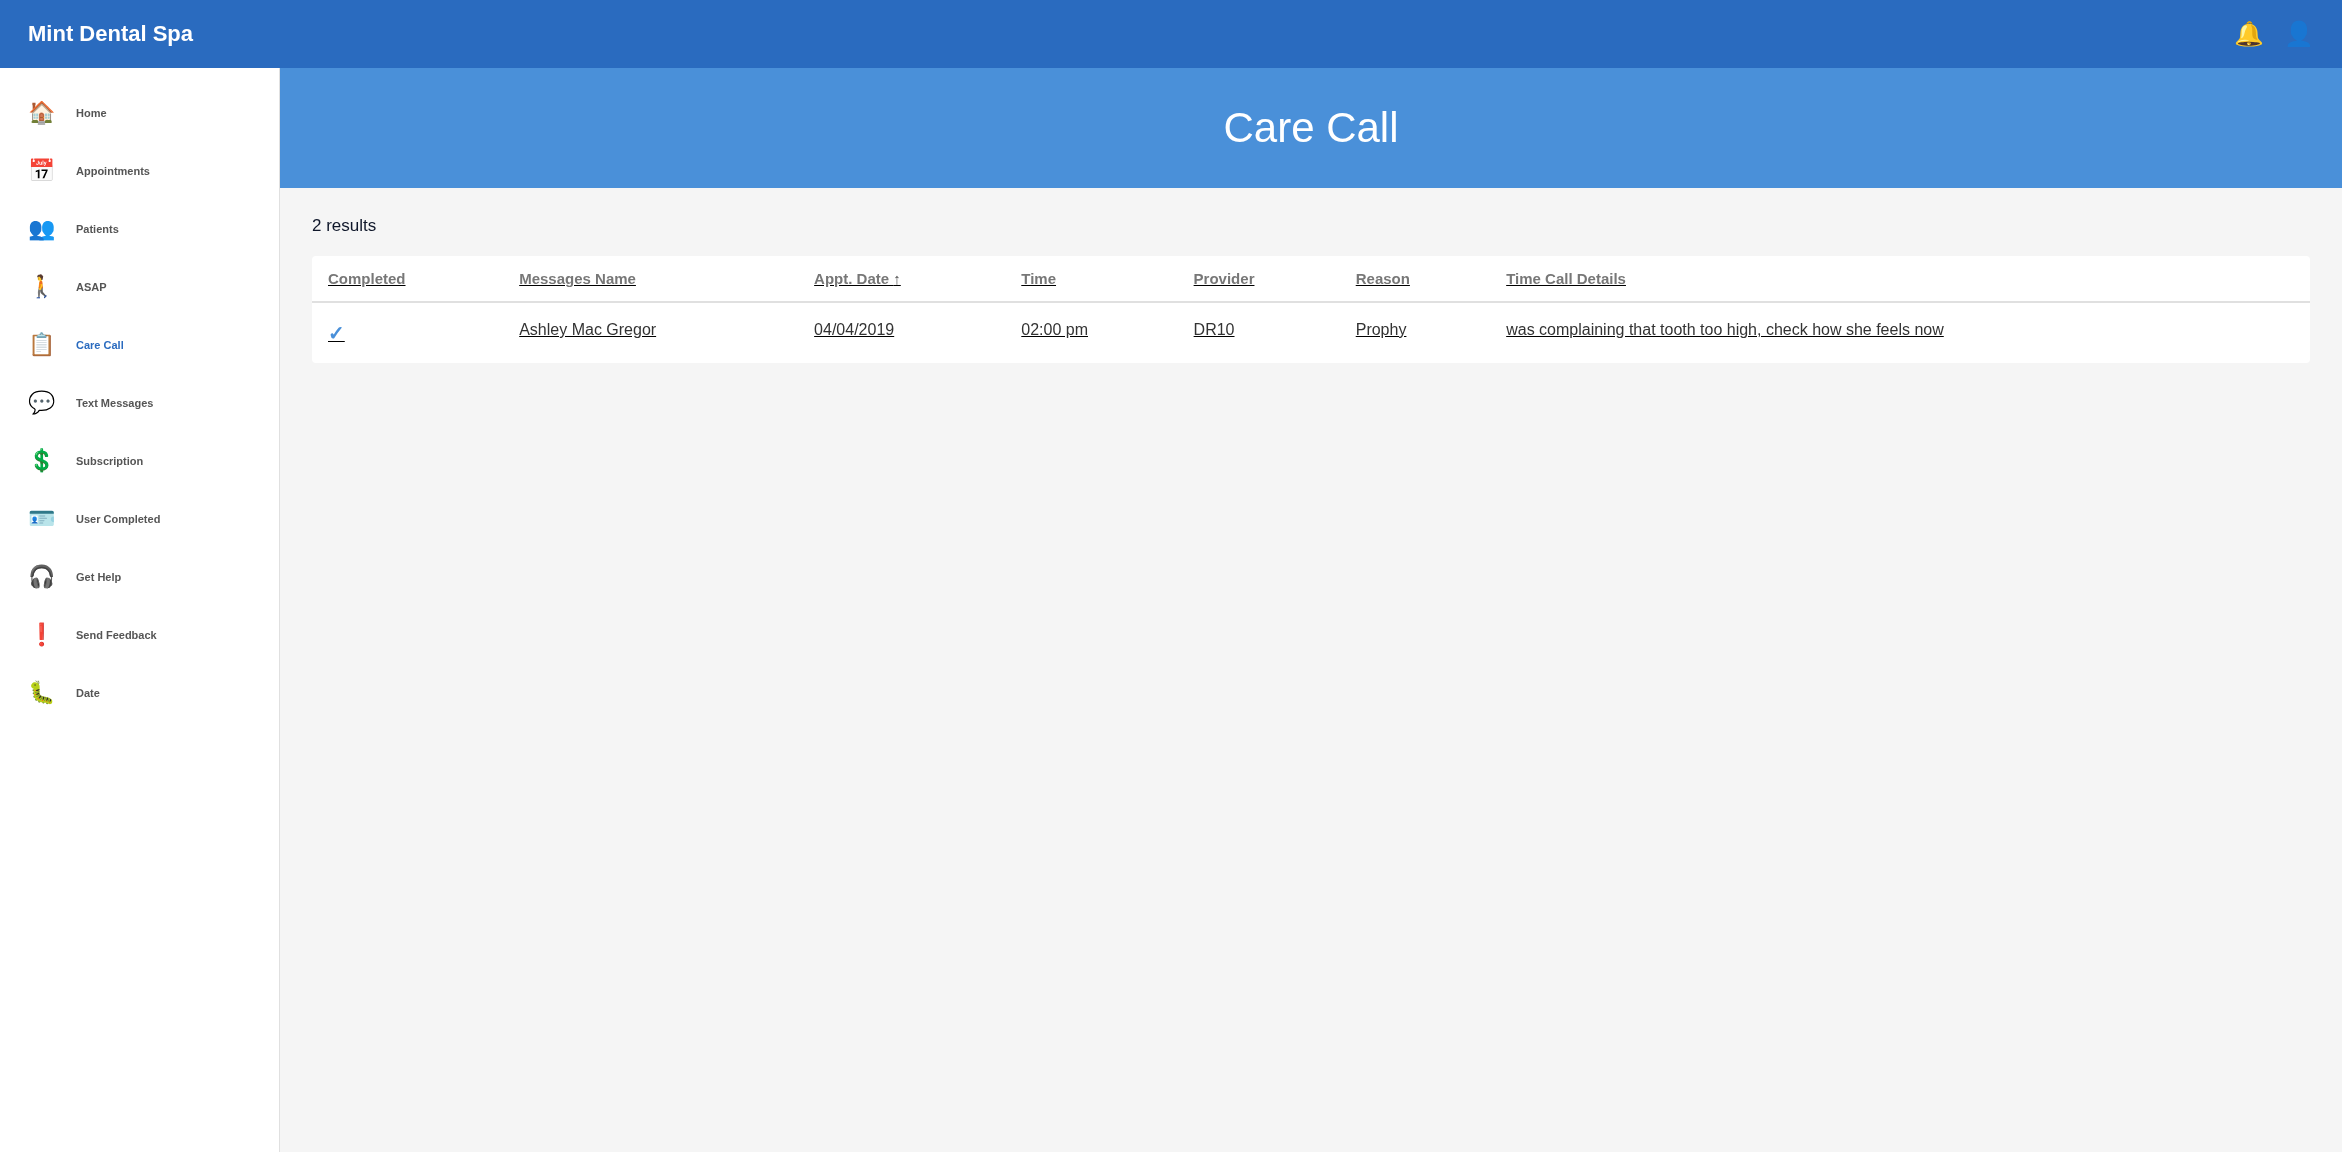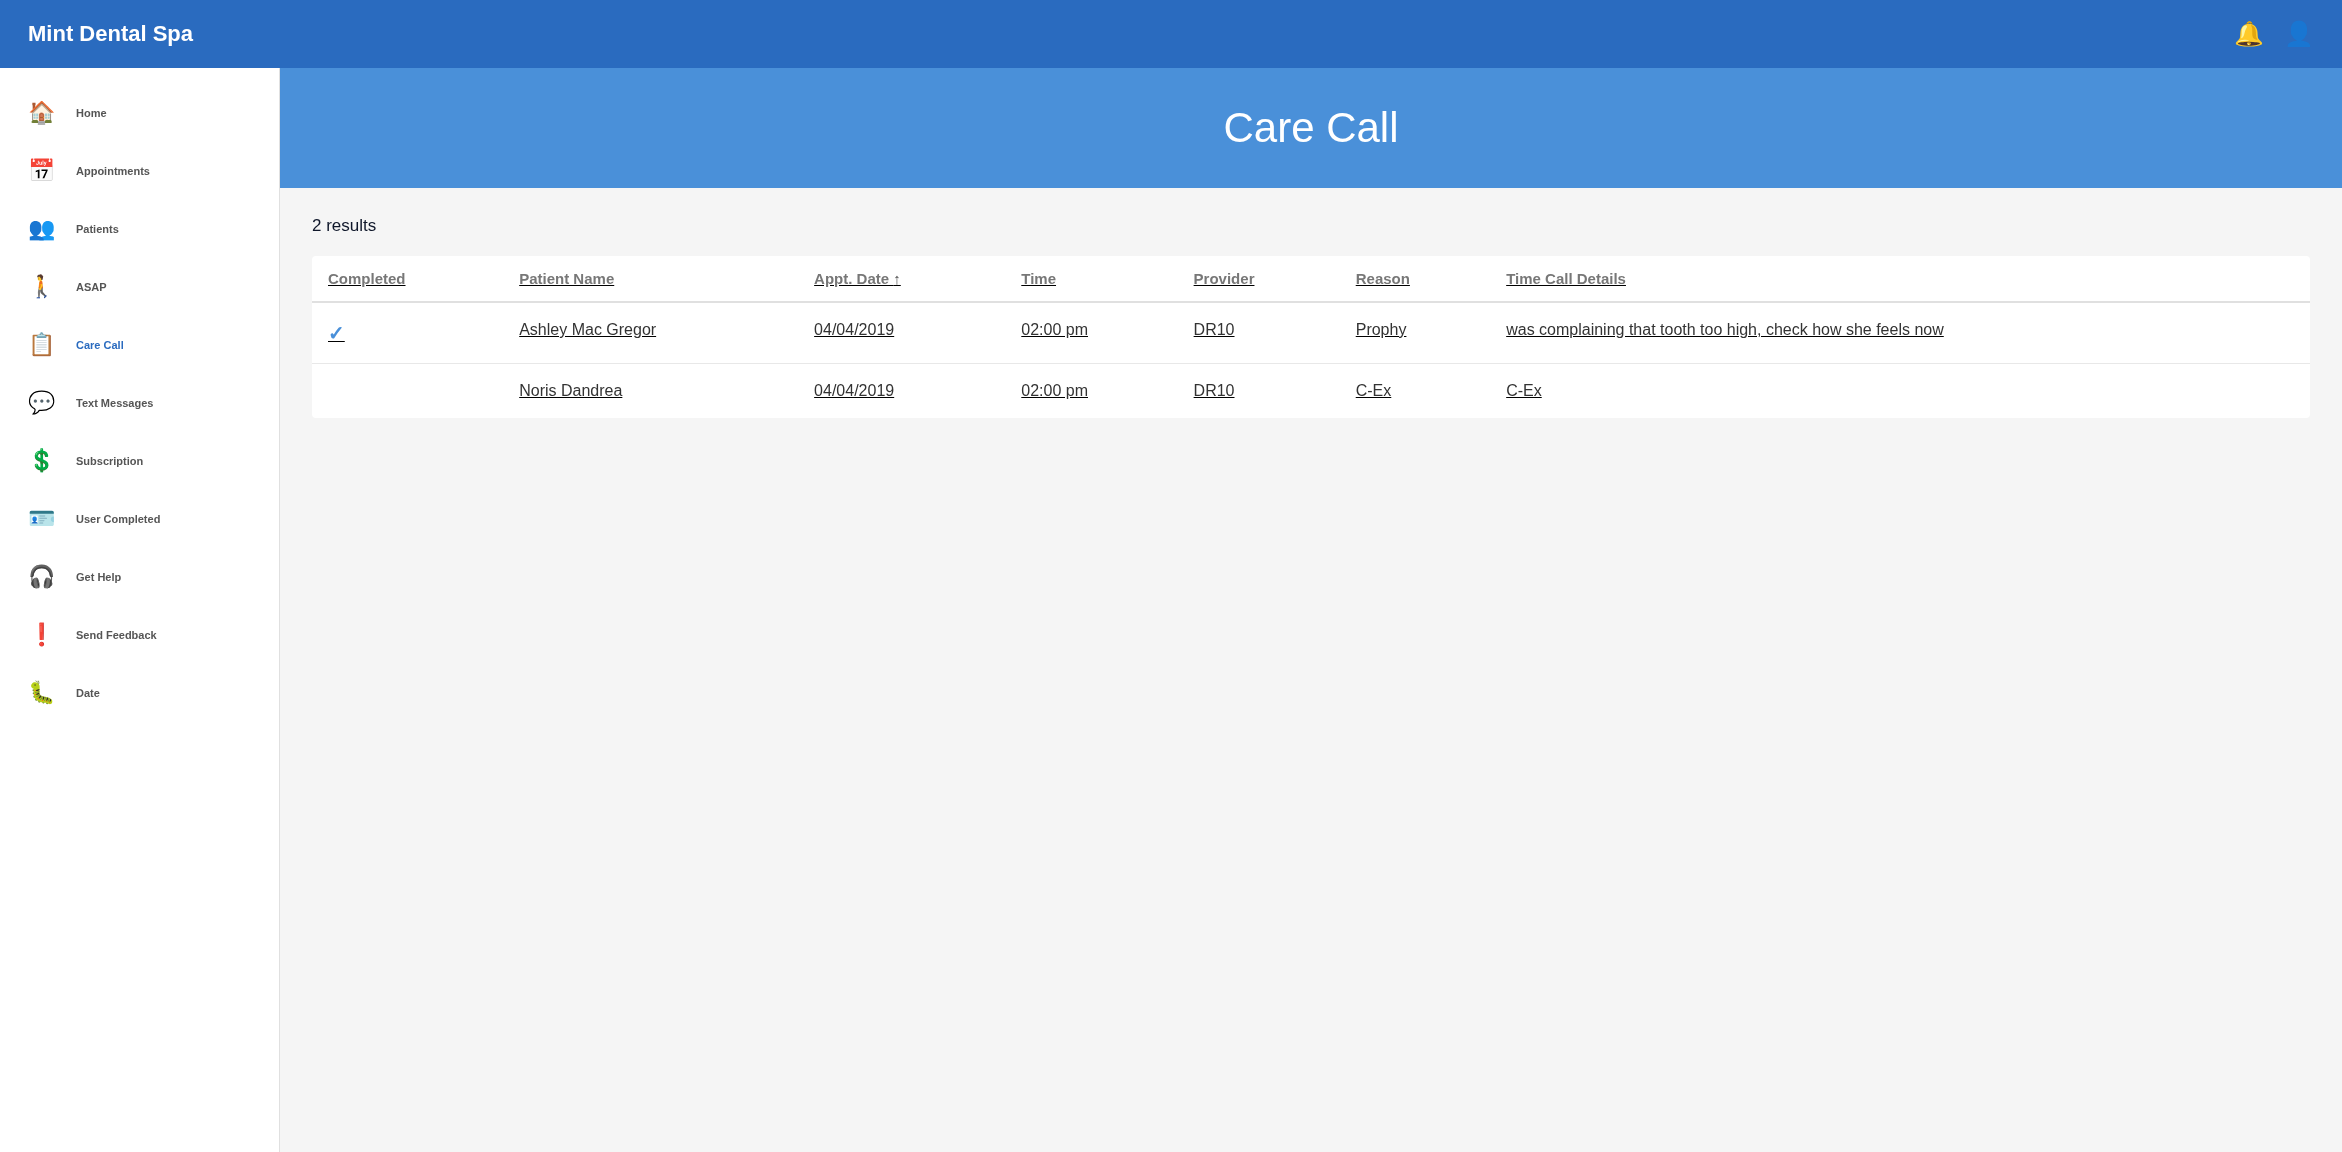--- a/index.html
+++ b/index.html
@@ -211,46 +211,37 @@
       <span>Care Call</span>
     </div>
     <div class="content-body">
       <div class="results-count">2 results</div>
       <div class="table-container">
         <table>
           <thead>
             <tr>
 
             <th>Completed</th>
-                <th>Patient Name</th>
+                <th>Messages Name</th>
                 <th>Appt. Date <span style="color:#555;">↑</span></th>
                 <th>Time</th>
                 <th>Provider</th>
                 <th>Reason</th>
                 <th>Time Call Details</th>
               </tr>
           </thead>
           <tbody>
 
           <tr>
                 <td><span class="check-icon">✓</span></td>
                 <td>Ashley Mac Gregor</td>
                 <td>04/04/2019</td>
                 <td>02:00 pm</td>
                 <td>DR10</td>
                 <td>Prophy</td>
                 <td>was complaining that tooth too high, check how she feels now</td>
               </tr>
-              <tr>
-                <td></td>
-                <td>Noris Dandrea</td>
-                <td>04/04/2019</td>
-                <td>02:00 pm</td>
-                <td>DR10</td>
-                <td>C-Ex</td>
-                <td>C-Ex</td>
-              </tr>
             </tbody>
         </table>
       </div>
     </div>
   </div>
 </div>
 
 </body></html>

